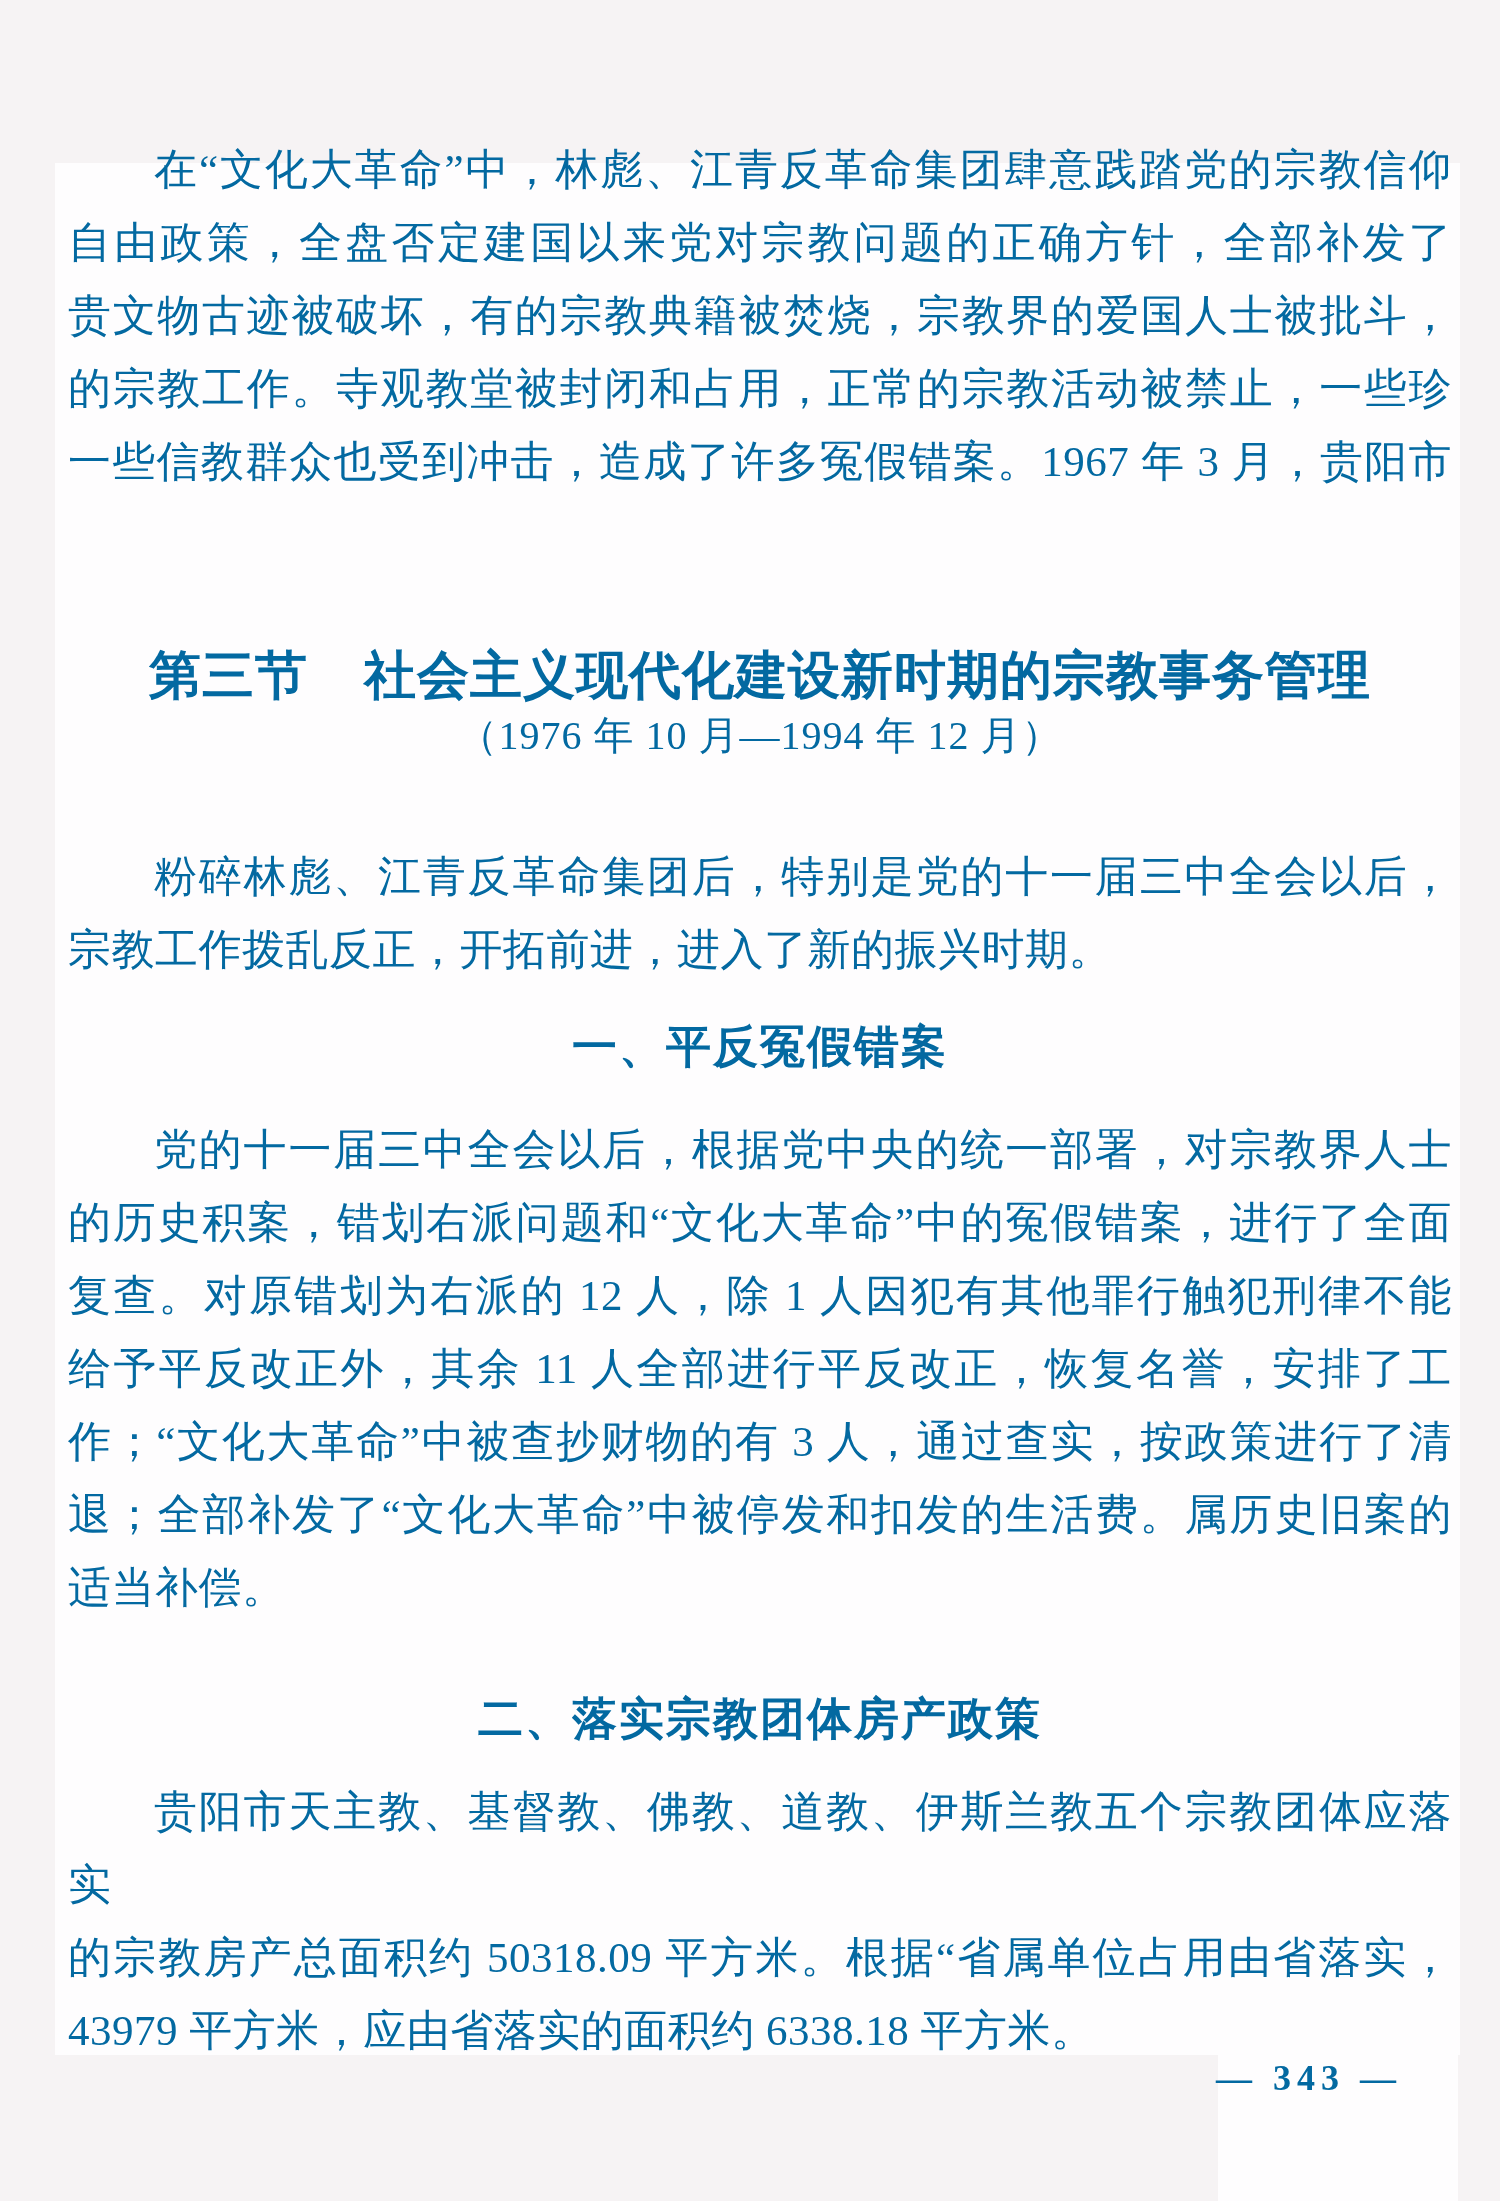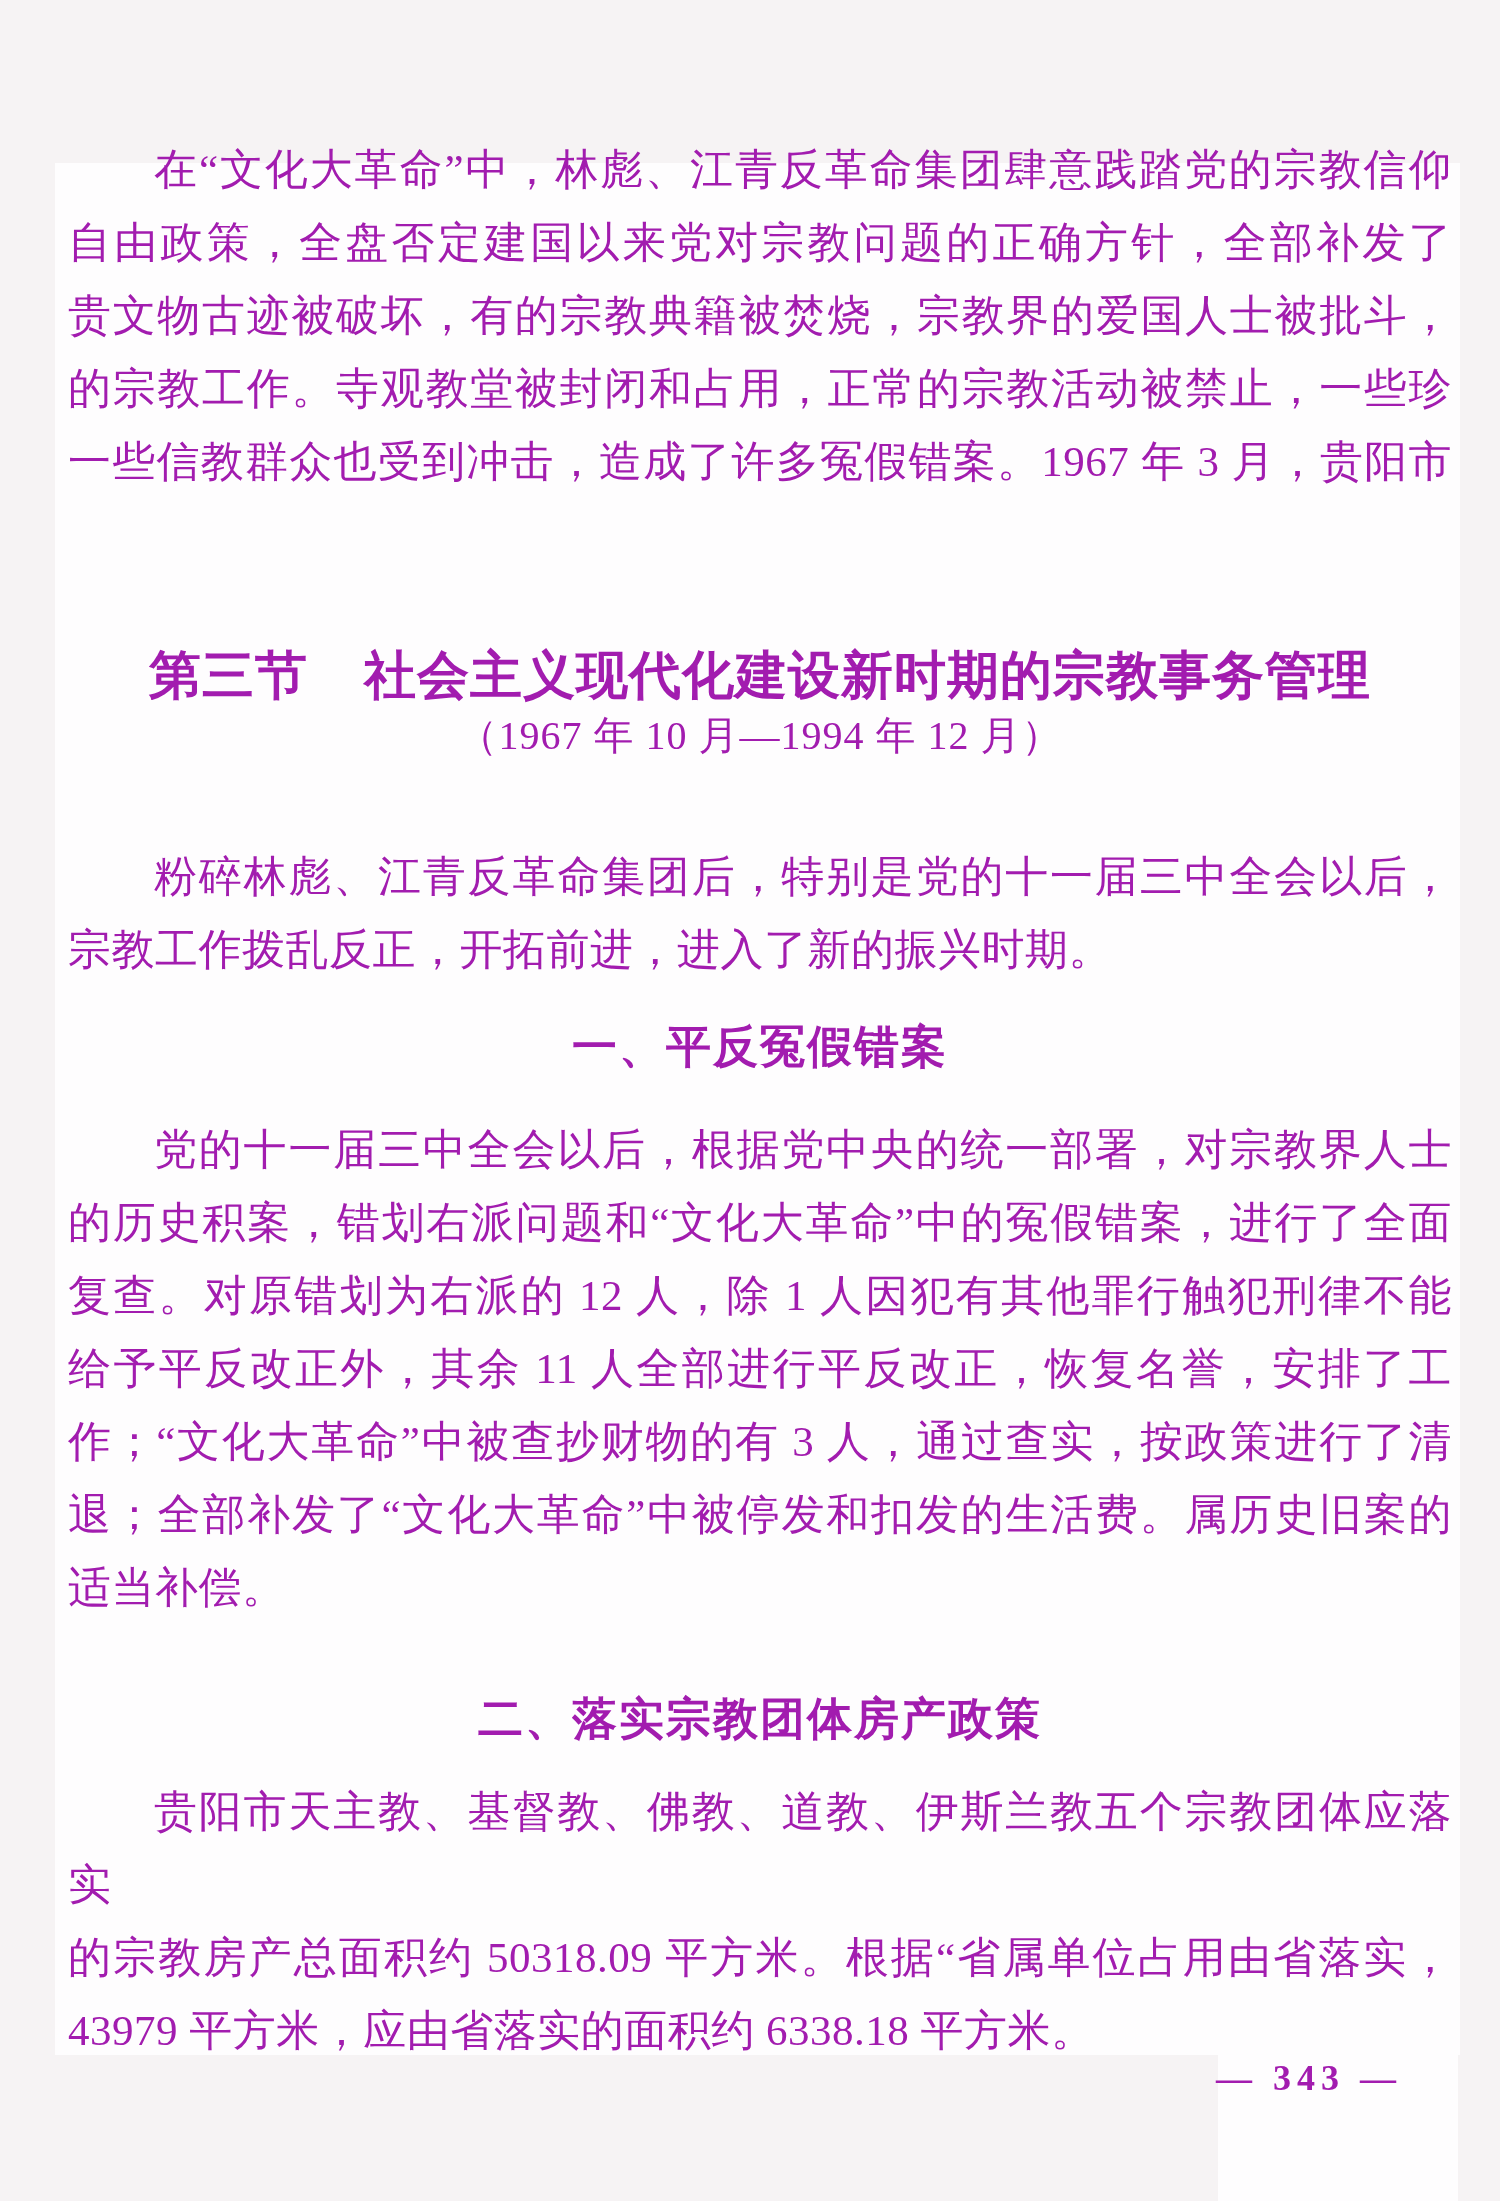--- a/index.html
+++ b/index.html
@@ -2,21 +2,21 @@
 <html><head>
 <meta charset="utf-8">
 <style>
   html, body { margin: 0; padding: 0; background: #e9e6e7; }
   .page {
     position: relative;
     width: 1500px;
     height: 2201px;
     background: #f6f3f4;
     font-family: "Liberation Serif", "DejaVu Serif", serif;
-    color: #a21caf;
+    color: #0369a1;
     overflow: hidden;
   }
   
   .paper {
     position: absolute;
     left: 55px; top: 163px;
     width: 1405px; height: 1892px;
     background: #fefdfe;
   }
   .paper-tongue {
@@ -100,21 +100,21 @@
     <div class="line j">自由政策，全盘否定建国以来党对宗教问题的正确方针，全部补发了</div>
     <div class="line j">贵文物古迹被破坏，有的宗教典籍被焚烧，宗教界的爱国人士被批斗，</div>
     <div class="line j">的宗教工作。寺观教堂被封闭和占用，正常的宗教活动被禁止，一些珍</div>
     <div class="line j">一些信教群众也受到冲击，造成了许多冤假错案。1967 年 3 月，贵阳市</div>
   </div>
 
   <div class="section-heading">
     <span class="sec-num">第三节</span><span>社会主义现代化建设新时期的宗教事务管理</span>
   </div>
 
-  <div class="date-range">（1967 年 10 月—1994 年 12 月）</div>
+  <div class="date-range">（1976 年 10 月—1994 年 12 月）</div>
 
   <div class="block para2">
     <div class="line j ind">粉碎林彪、江青反革命集团后，特别是党的十一届三中全会以后，</div>
     <div class="line">宗教工作拨乱反正，开拓前进，进入了新的振兴时期。</div>
   </div>
 
   <div class="sub-heading sh1">一、平反冤假错案</div>
 
   <div class="block para3">
     <div class="line j ind">党的十一届三中全会以后，根据党中央的统一部署，对宗教界人士</div>

